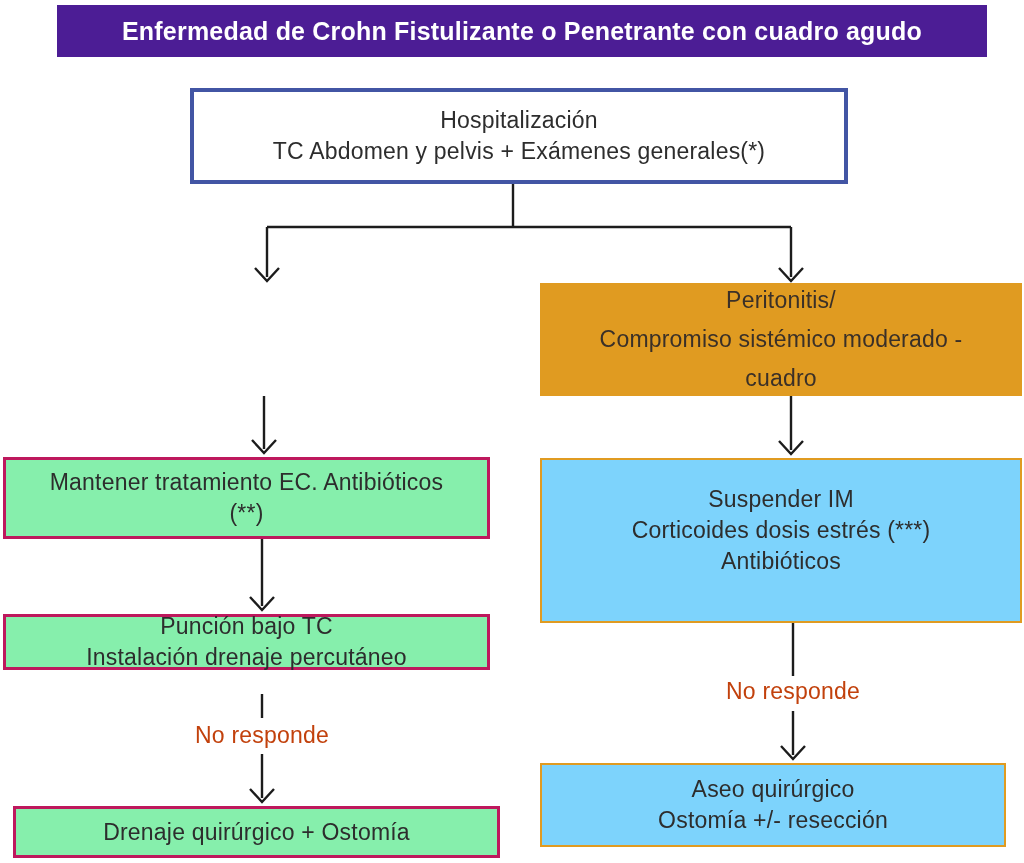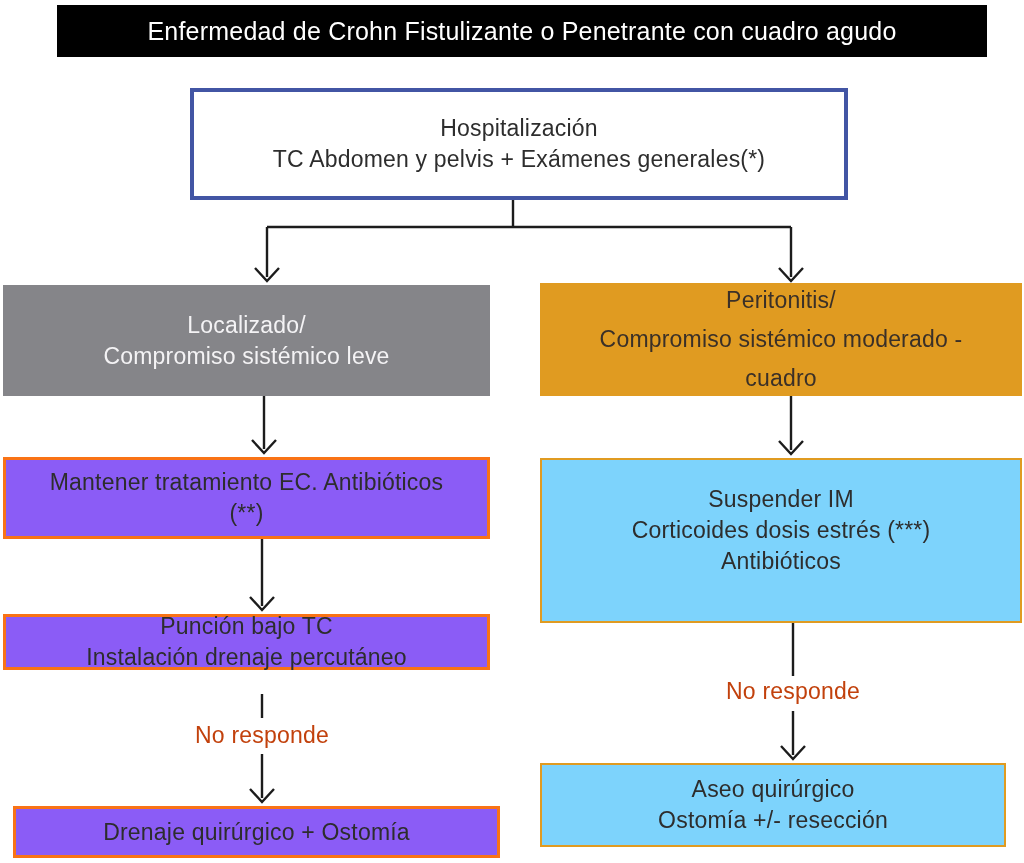--- a/index.html
+++ b/index.html
@@ -10,27 +10,27 @@
   .abs { position: absolute; box-sizing: border-box; }
   .box {
     position: absolute; box-sizing: border-box;
     display: flex; flex-direction: column;
     justify-content: center; align-items: center;
     text-align: center;
     font-size: 23px; line-height: 31px; letter-spacing: 0.2px;
     color: #2d2d2d;
   }
   .header-bar {
-    background: #000000; color: #ffffff;
-    font-weight: normal; font-size: 25px; letter-spacing: 0.2px;
+    background: #4c1d95; color: #ffffff;
+    font-weight: bold; font-size: 25px; letter-spacing: 0.2px;
   }
   .root-box   { background: #ffffff; border: 4px solid #4255a4; }
   .filled-gray   { background: #858589; color: #f4f3f5; }
   .filled-orange { background: #e09b21; color: #3a3028; }
-  .bordered-gray   { background: #8b5cf6; border: 3px solid #f97316; }
+  .bordered-gray   { background: #86efac; border: 3px solid #be185d; }
   .bordered-orange { background: #7dd3fc; border: 2px solid #e09b21; }
   .flow-label {
     position: absolute; text-align: center;
     font-size: 23px; color: #c2410c; letter-spacing: 0.2px;
   }
   svg.connectors { position: absolute; left: 0; top: 0; pointer-events: none; }
   svg.connectors * { stroke: #1c1c1c; stroke-width: 2.4; fill: none; }
 </style>
 </head>
 <body>
@@ -75,29 +75,25 @@
     <g>
       <path d="M793 711 L793 755"></path>
       <polyline points="781,746 793,759 805,746"></polyline>
     </g>
   </svg>
 
   <div class="box header-bar" style="left:57px;top:5px;width:930px;height:52px;">
     <span>Enfermedad de Crohn Fistulizante o Penetrante con cuadro agudo</span>
   </div>
 
-  <div class="box root-box" style="left:190px;top:88px;width:658px;height:112px;">
+  <div class="box root-box" style="left:190px;top:88px;width:658px;height:96px;">
     <span>Hospitalización</span>
     <span>TC Abdomen y pelvis + Exámenes generales(*)</span>
   </div>
 
-  <div class="box filled-gray" style="left:3px;top:285px;width:487px;height:111px;">
-    <span>Localizado/</span>
-    <span>Compromiso sistémico leve</span>
-  </div>
 
   <div class="box filled-orange" style="left:540px;top:283px;width:482px;height:113px;gap:8px;">
     <span>Peritonitis/</span>
     <span>Compromiso sistémico moderado -</span>
     <span>cuadro</span>
   </div>
 
   <div class="box bordered-gray" style="left:3px;top:457px;width:487px;height:82px;">
     <span>Mantener tratamiento EC. Antibióticos</span>
     <span>(**)</span>

